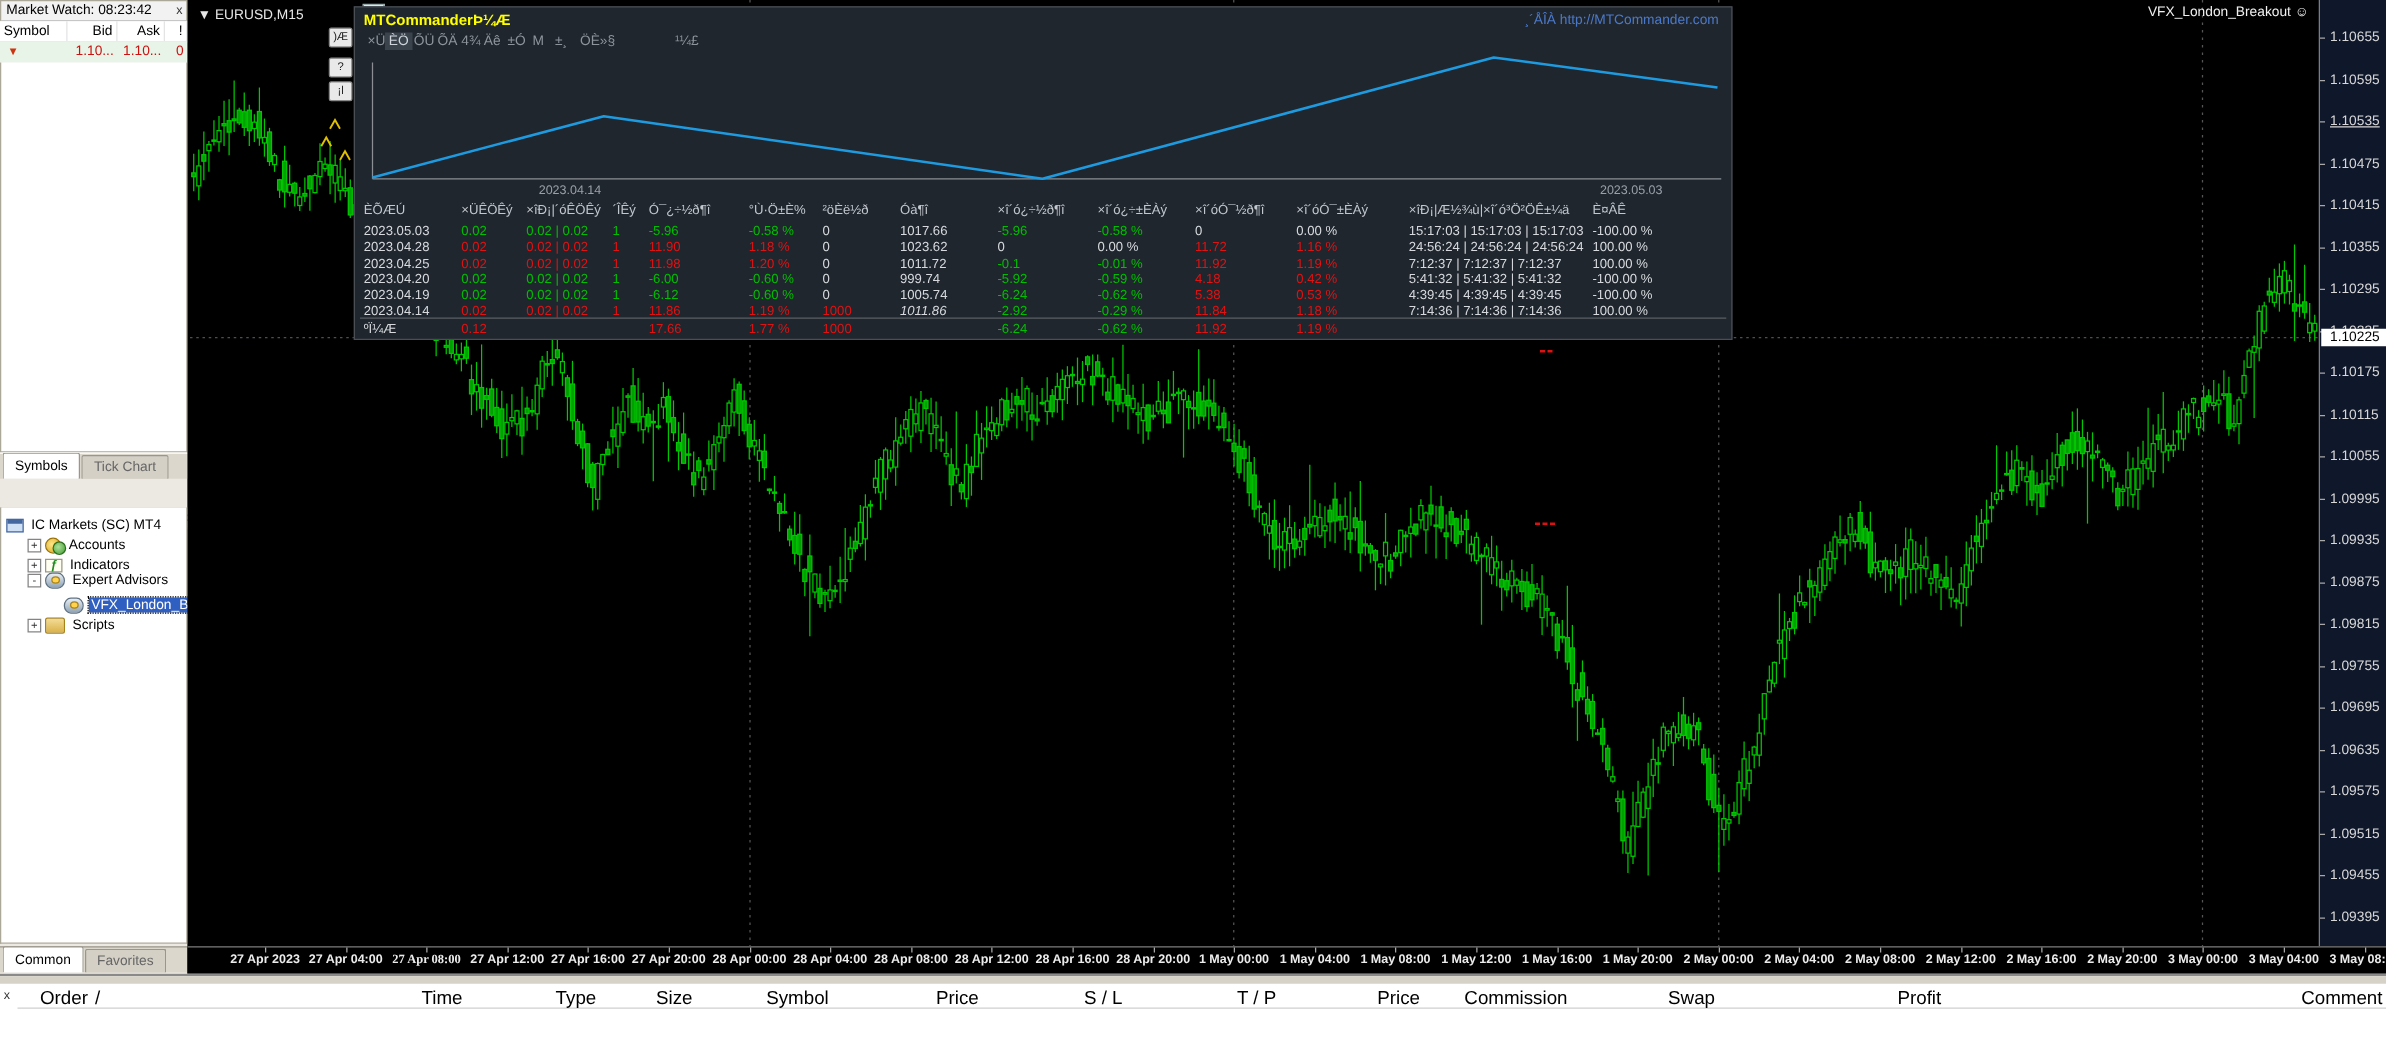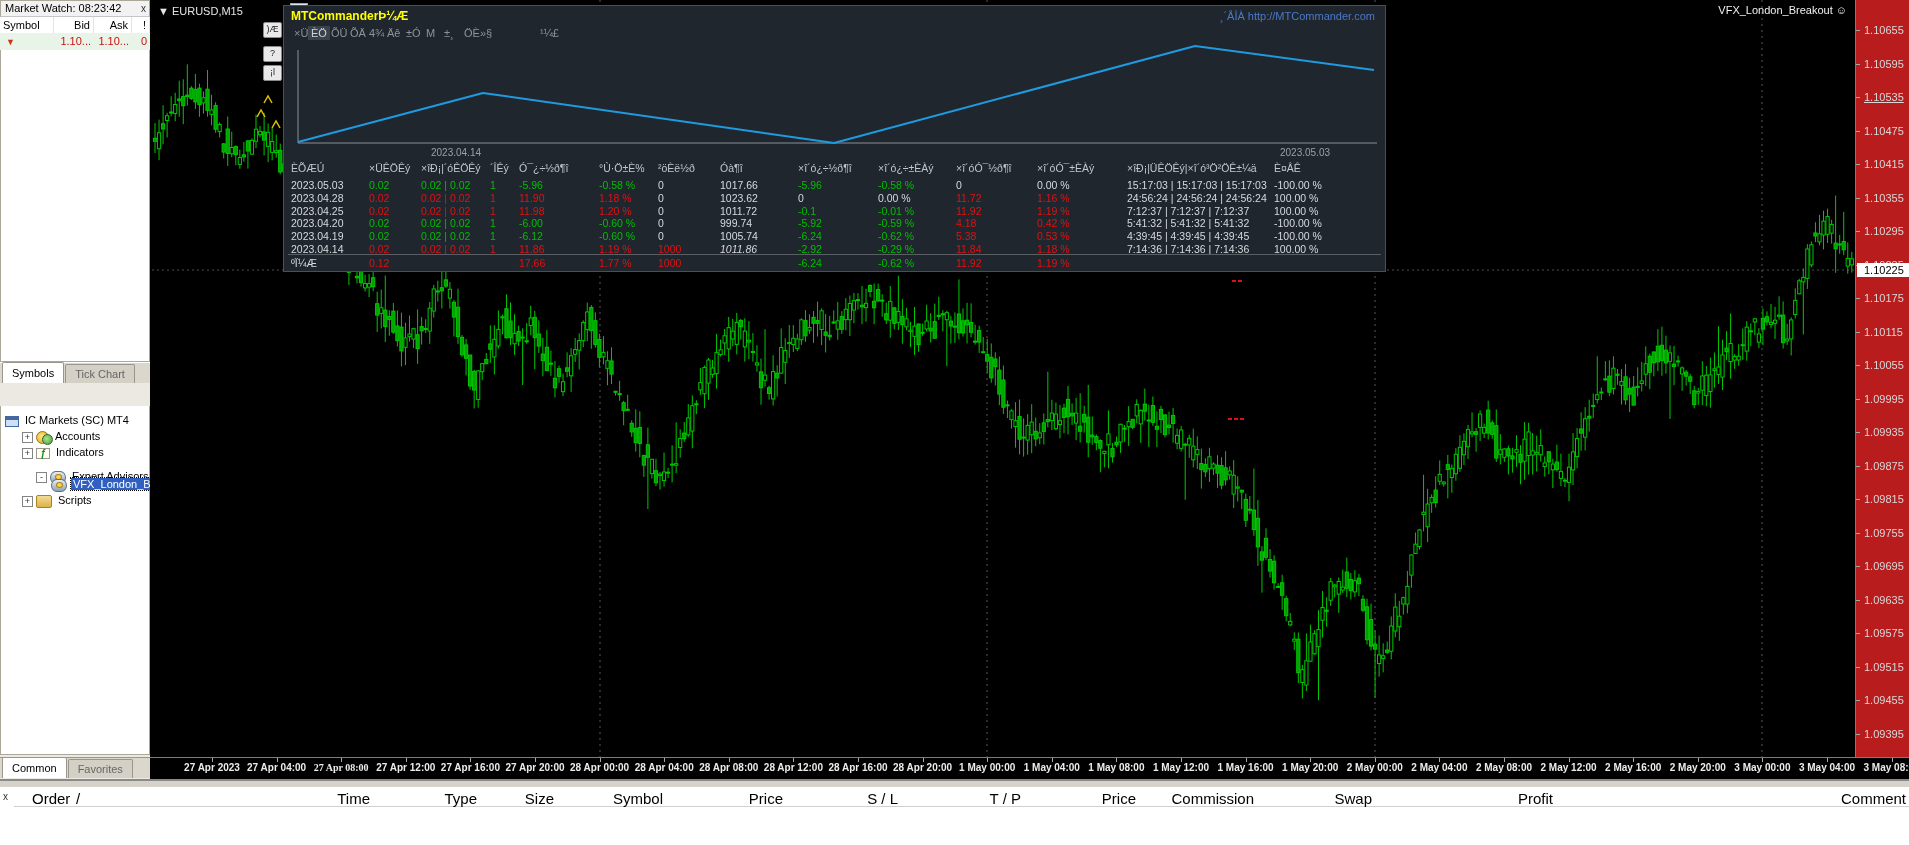--- a/index.html
+++ b/index.html
@@ -31,21 +31,21 @@
   
   #chart{left:150px;top:0;width:1759px;height:779px;background:#000;}
   #chart-svg{position:absolute;left:0;top:0;}
   #symbol-tab{left:8px;top:3px;color:#e6e6e6;font-size:11px;}
   #symbol-tab .win-ico{display:inline-block;width:16px;height:12px;border:1px solid #9aa;vertical-align:-2px;
         margin-left:44px;background:linear-gradient(#dfe6ee 0 3px,#3b5c86 3px 100%);}
   #ea-label{top:4px;right:62px;color:#f0f0f0;font-size:11px;}
   .mini-btn{position:absolute;left:113px;width:17px;height:14px;background:#e9e9e9;border:1px solid #8a8a8a;
             border-radius:2px;font-size:9px;line-height:13px;text-align:center;color:#222;}
   
-  #price-axis{left:1705px;top:0;width:54px;height:757px;border-left:1px solid #7c7c7c;background:#b91c1c;}
+  #price-axis{left:1705px;top:0;width:54px;height:757px;border-left:1px solid #7c7c7c;background:#0f172a;}
   .p-lab{position:absolute;left:8px;color:#d8d8d8;font-size:11px;transform:translateY(-6px);}
   .p-tick{position:absolute;left:0;width:4px;height:1px;background:#a8a8a8;}
   #cur-price{position:absolute;left:1px;width:52px;height:14px;background:#fff;color:#000;
              font-size:11px;line-height:14px;padding-left:7px;box-sizing:border-box;}
   #time-axis{left:0;top:757px;width:1759px;height:22px;background:#000;border-top:1px solid #7c7c7c;}
   .t-lab{position:absolute;top:4px;transform:translateX(-50%);color:#ececec;font-size:10px;font-weight:bold;white-space:nowrap;}
   .t-tick{position:absolute;top:0;width:1px;height:4px;background:#a8a8a8;}
   
   #cmdr{left:133px;top:5px;width:1103px;height:267px;background:#20262e;border:1px solid #4a4f55;box-sizing:border-box;}
   #cmdr-title{position:absolute;left:7px;top:3px;color:#ffff00;font-weight:bold;font-size:12px;}
@@ -109,21 +109,21 @@
     </div>
 
     <div class="panel-title abs" style="top:389px;left:0;width:148px;">
       <span>Navigator</span>
       <span class="close-x">x</span>
     </div>
     <div id="nav-body" class="abs" style="border:1px solid #aca899;border-top:none;box-sizing:border-box;">
         <div class="tree-row" style="top: 6px; padding-left: 4px;"><span class="tree-ico ico-server"></span><span style="padding: 0px 2px;">IC Markets (SC) MT4</span></div>
         <div class="tree-row" style="top: 22px; padding-left: 21px;"><span class="expand-box">+</span><span class="tree-ico ico-coin"></span><span style="padding: 0px 2px;">Accounts</span></div>
         <div class="tree-row" style="top: 38px; padding-left: 21px;"><span class="expand-box">+</span><span class="tree-ico ico-func">ƒ</span><span style="padding: 0px 2px;">Indicators</span></div>
-        <div class="tree-row" style="top: 62px; padding-left: 35px;"><span class="expand-box">-</span><span class="tree-ico ico-ea"></span><span style="padding: 0px 2px;">Expert Advisors</span></div>
+        <div class="tree-row" style="top: 50px; padding-left: 21px;"><span class="expand-box">-</span><span class="tree-ico ico-ea"></span><span style="padding: 0px 2px;">Expert Advisors</span></div>
         <div class="tree-row" style="top: 70px; padding-left: 38px;"><span style="display: inline-block; width: 12px;"></span><span class="tree-ico ico-ea"></span><span class="sel" style="padding: 0px 2px;">VFX_London_Breako</span></div>
         <div class="tree-row" style="top: 86px; padding-left: 21px;"><span class="expand-box">+</span><span class="tree-ico ico-scroll"></span><span style="padding: 0px 2px;">Scripts</span></div>
       </div>
 
     <div class="tabstrip abs" style="top:757px;border-top:1px solid #9a968c;">
       <span class="tab active">Common</span>
       <span class="tab">Favorites</span>
     </div>
   </div>
 
@@ -1126,21 +1126,21 @@
           <span class="cell hdr" style="left: 137px; top: 156px;">×îÐ¡|´óÊÖÊý</span>
           <span class="cell hdr" style="left: 206px; top: 156px;">´ÎÊý</span>
           <span class="cell hdr" style="left: 235px; top: 156px;">Ó¯¿÷½ð¶î</span>
           <span class="cell hdr" style="left: 315px; top: 156px;">°Ù·Ö±È%</span>
           <span class="cell hdr" style="left: 374px; top: 156px;">²öÈë½ð</span>
           <span class="cell hdr" style="left: 436px; top: 156px;">Óà¶î</span>
           <span class="cell hdr" style="left: 514px; top: 156px;">×î´ó¿÷½ð¶î</span>
           <span class="cell hdr" style="left: 594px; top: 156px;">×î´ó¿÷±ÈÀý</span>
           <span class="cell hdr" style="left: 672px; top: 156px;">×î´óÓ¯½ð¶î</span>
           <span class="cell hdr" style="left: 753px; top: 156px;">×î´óÓ¯±ÈÀý</span>
-          <span class="cell hdr" style="left: 843px; top: 156px;">×îÐ¡|ÜÊÖÊý|×î´ó³Ö²ÖÊ±¼ä</span>
+          <span class="cell hdr" style="left: 843px; top: 156px;">×îÐ¡|Æ½¾ù|×î´ó³Ö²ÖÊ±¼ä</span>
           <span class="cell hdr" style="left: 990px; top: 156px;">È¤ÂÊ</span>
           <span class="cell w" style="left: 7px; top: 173px;">2023.05.03</span>
           <span class="cell g" style="left: 85px; top: 173px;">0.02</span>
           <span class="cell g" style="left: 137px; top: 173px;">0.02 | 0.02</span>
           <span class="cell g" style="left: 206px; top: 173px;">1</span>
           <span class="cell g" style="left: 235px; top: 173px;">-5.96</span>
           <span class="cell g" style="left: 315px; top: 173px;">-0.58 %</span>
           <span class="cell w" style="left: 374px; top: 173px;">0</span>
           <span class="cell w" style="left: 436px; top: 173px;">1017.66</span>
           <span class="cell g" style="left: 514px; top: 173px;">-5.96</span>

